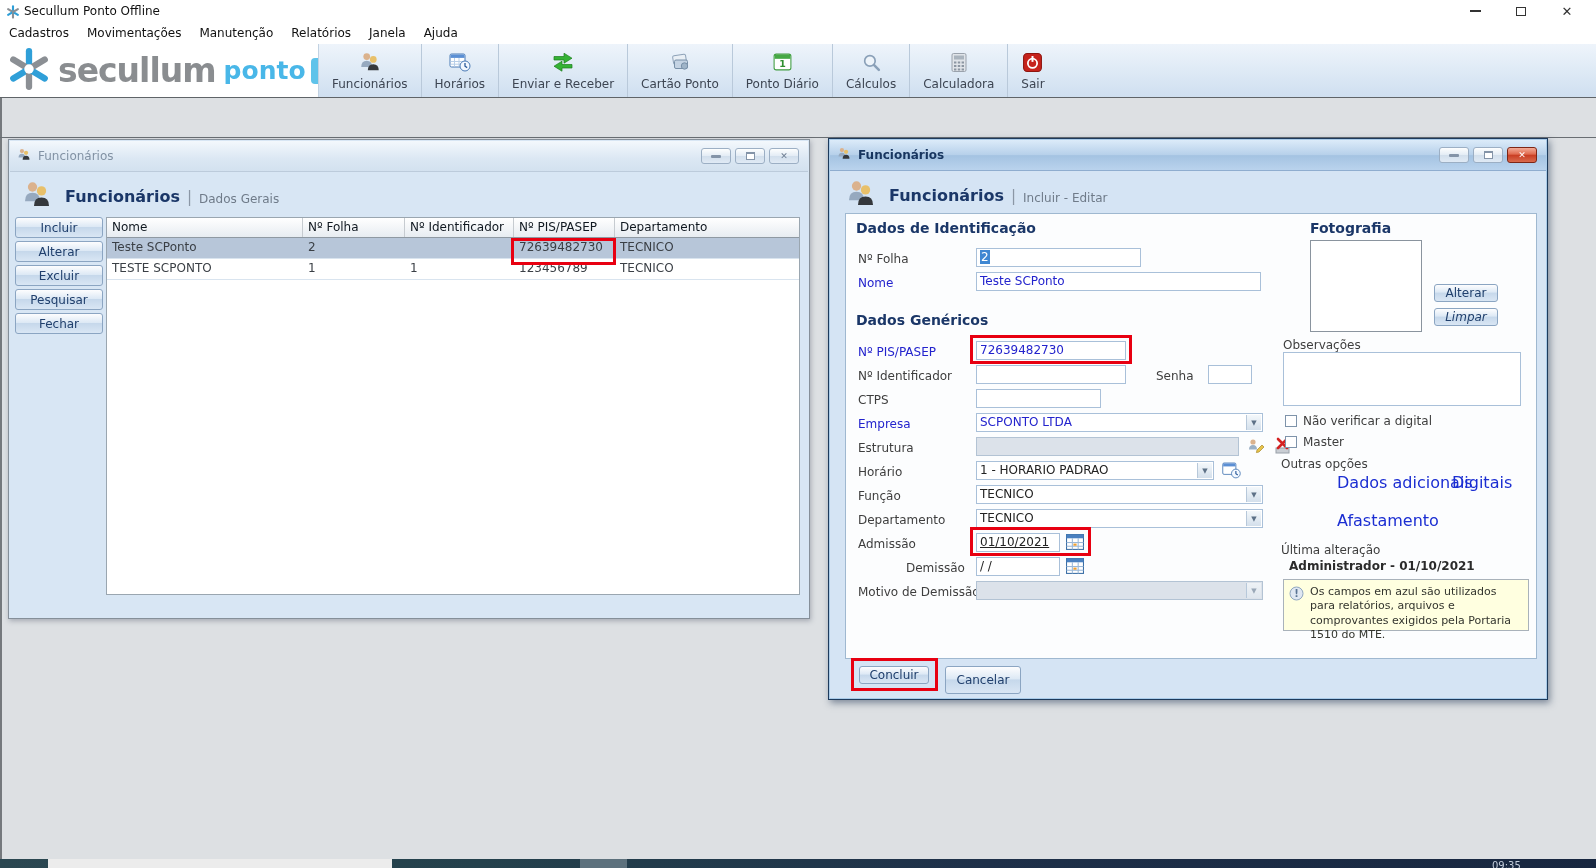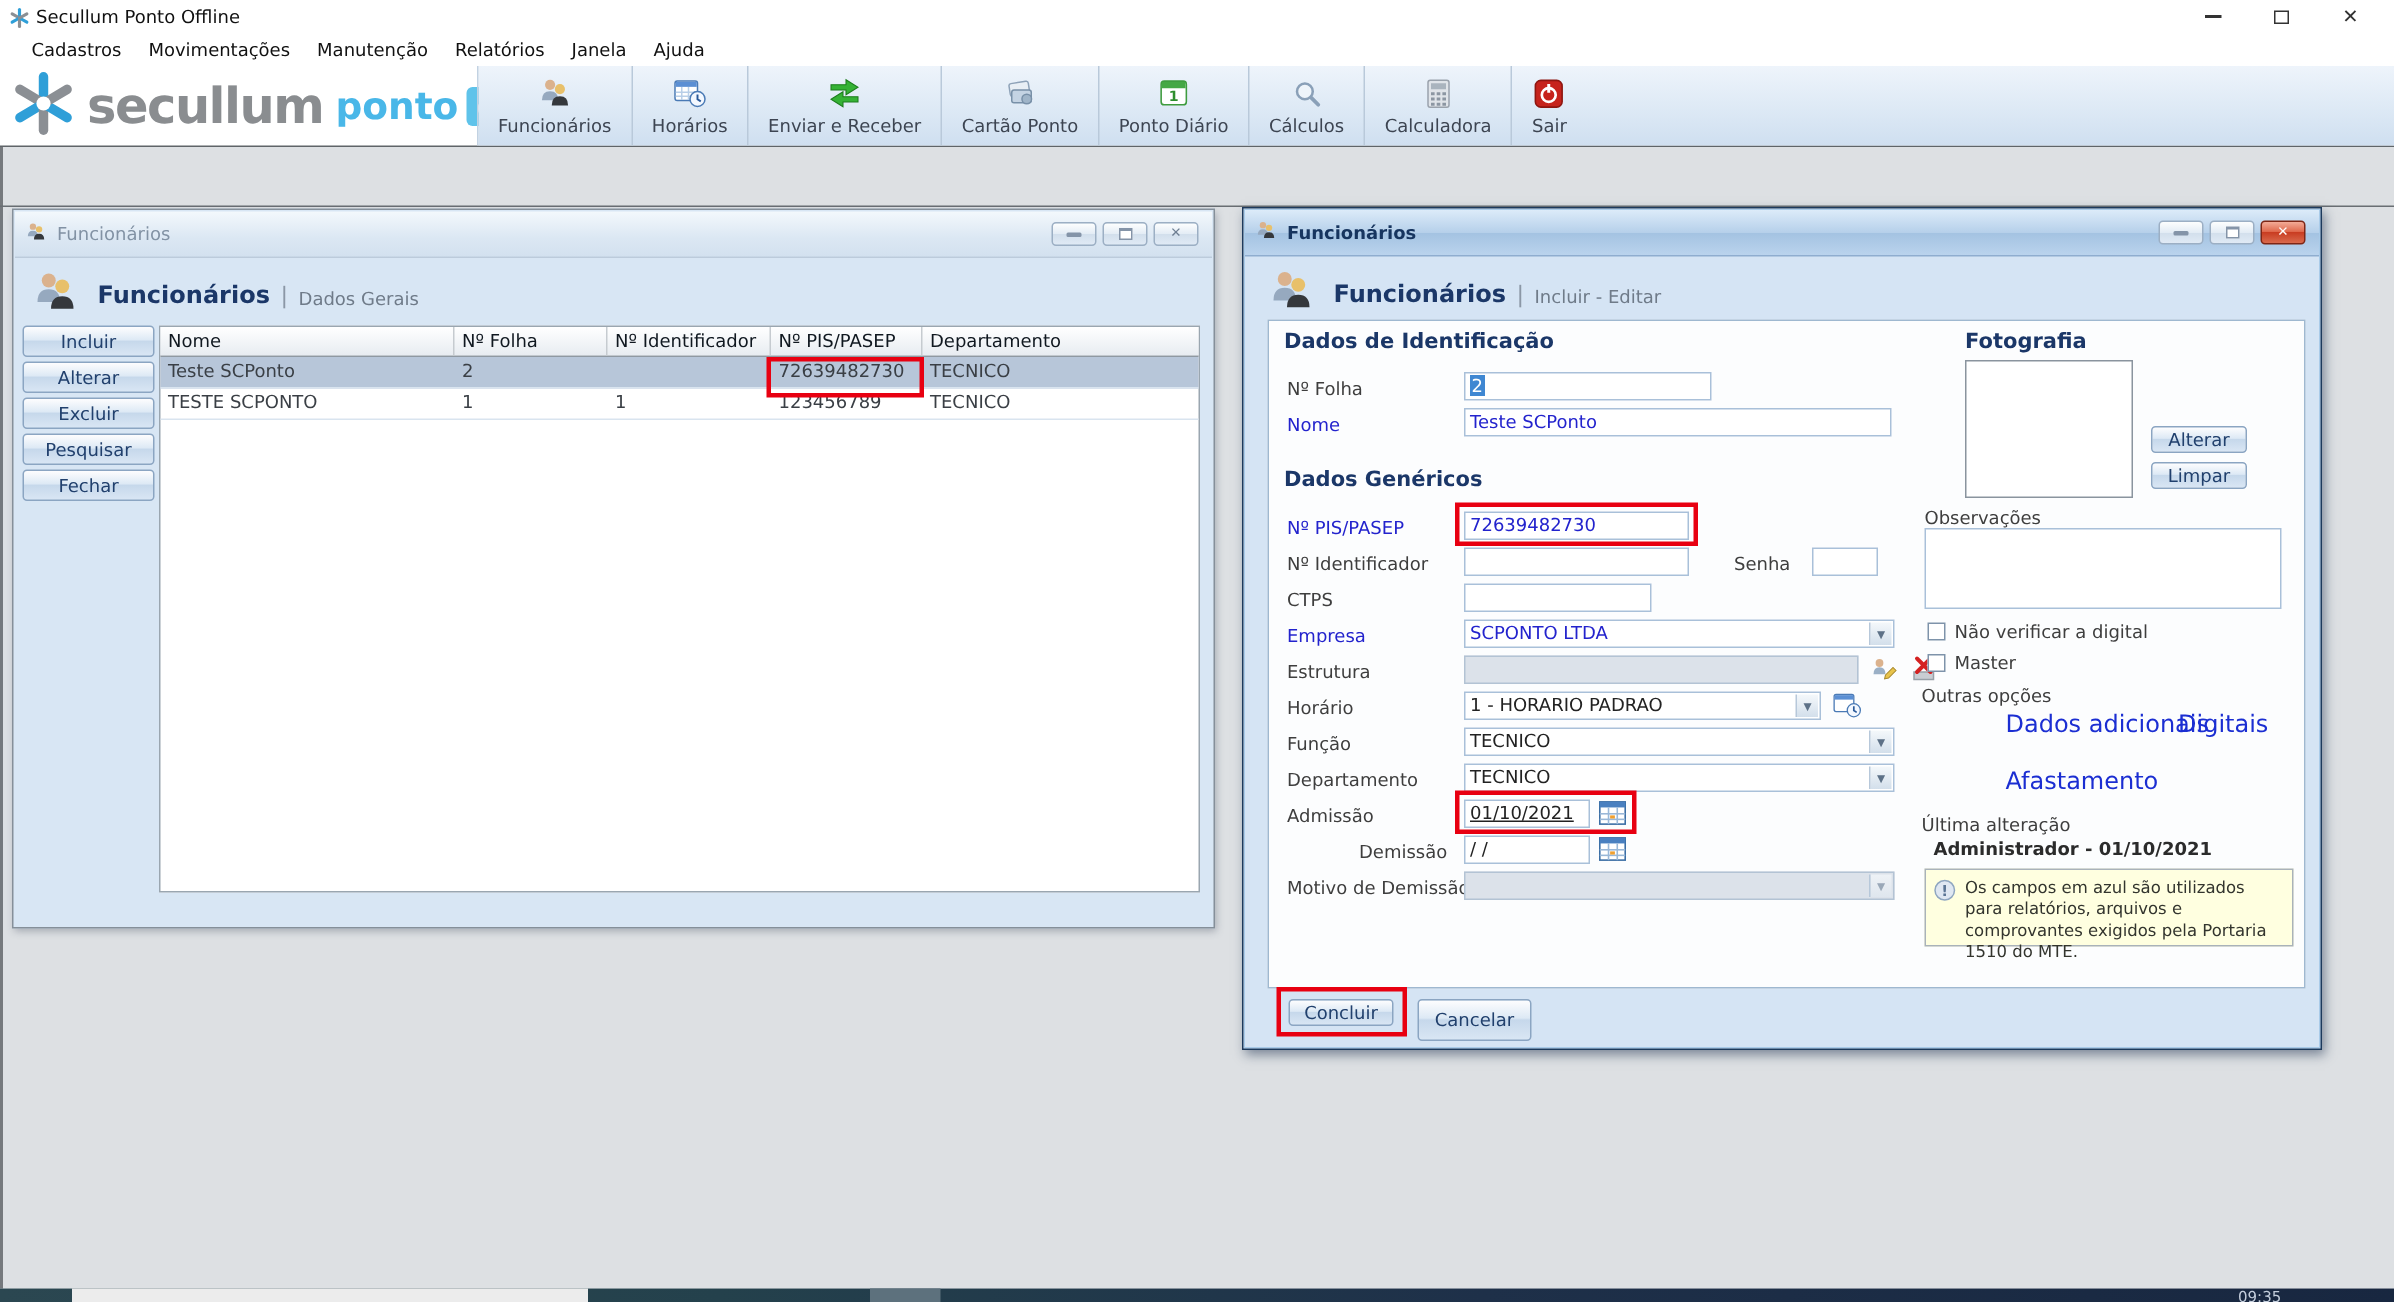--- a/index.html
+++ b/index.html
@@ -11,21 +11,21 @@
   
   .app-titlebar { left:0; top:0; width:1596px; height:22px; background:#fff;
                   display:flex; align-items:center;text-align:center; }
   .app-title { font-size:12px; color:#111; margin-left:6px; }
   .sys-controls { position:absolute; right:6px; top:0; height:22px; display:flex; }
   .sysbtn { width:46px; height:22px; display:flex; align-items:center; justify-content:center;
             color:#333; font-size:11px; }
   .sys-min-glyph { width:11px; height:2px; background:#333; }
   .sys-max-glyph { width:10px; height:9px; border:1.5px solid #333; }
   .menubar { left:0; top:22px; width:1596px; height:22px; background:#fff;
-             display:flex; align-items:center; padding-left:12px; }
+             display:flex; align-items:center; padding-left:0; }
   .menu-item { font-size:12px; color:#111; padding:3px 9px; }
 
   .toolbar { left:0; top:44px; width:1596px; height:54px; background:#fff;
              border-bottom:1px solid #5f6468; display:flex; }
   .logo-zone { width:318px; display:flex; align-items:center; padding-left:8px; }
   .logo-brand { font-size:33px; font-weight:bold; color:#8a8d90; letter-spacing:-1px; margin-left:8px; }
   .logo-product { font-size:25px; font-weight:bold; color:#49b7e8; margin-left:8px; }
   .logo-badge { font-size:21px; font-weight:bold; color:#fff; background:#5fc3ea;
                 border-radius:4px; padding:1px 7px; margin-left:5px; }
   .tool-strip { flex:1; background:linear-gradient(#eef4fb,#dde9f5 55%,#cfdff0);
@@ -484,21 +484,21 @@
 
       <div class="flabel" style="left:12px;top:371px;">Motivo de Demissão</div>
       <div class="dd disabled" style="left:130px;top:367px;width:287px;">
         <span class="dd-val"></span>
         <span class="dd-arrow">▼</span>
       </div>
 
       <div class="sect" style="left:464px;top:6px;">Fotografia</div>
       <div class="abs" style="left:464px;top:26px;width:112px;height:92px;background:#fff;border:1px solid #8a949e;"></div>
       <div class="btn abs" style="left:588px;top:70px;width:64px;height:18px;">Alterar</div>
-      <div class="btn abs" style="left:588px;top:94px;width:64px;height:18px;">Limpar</div>
+      <div class="btn abs" style="left:588px;top:94px;width:64px;height:18px;font-style:italic;">Limpar</div>
 
       <div class="flabel" style="left:437px;top:124px;">Observações</div>
       <div class="abs" style="left:437px;top:138px;width:238px;height:54px;background:#fff;border:1px solid #a9c0d9;"></div>
 
       <div class="cb-row" style="left:439px;top:200px;">
         <span class="cb-box"></span>
         <span class="cb-label">Não verificar a digital</span>
       </div>
       <div class="cb-row" style="left:439px;top:221px;">
         <span class="cb-box"></span>

